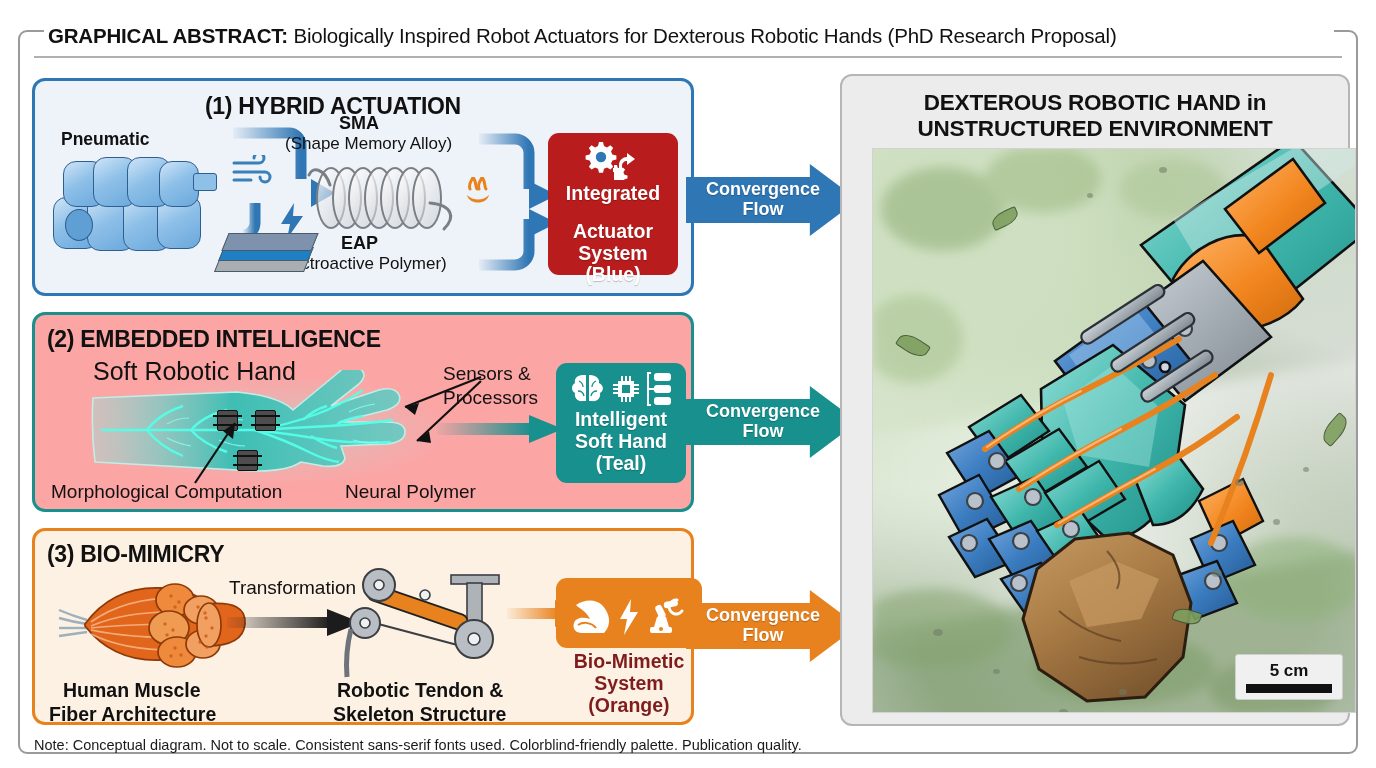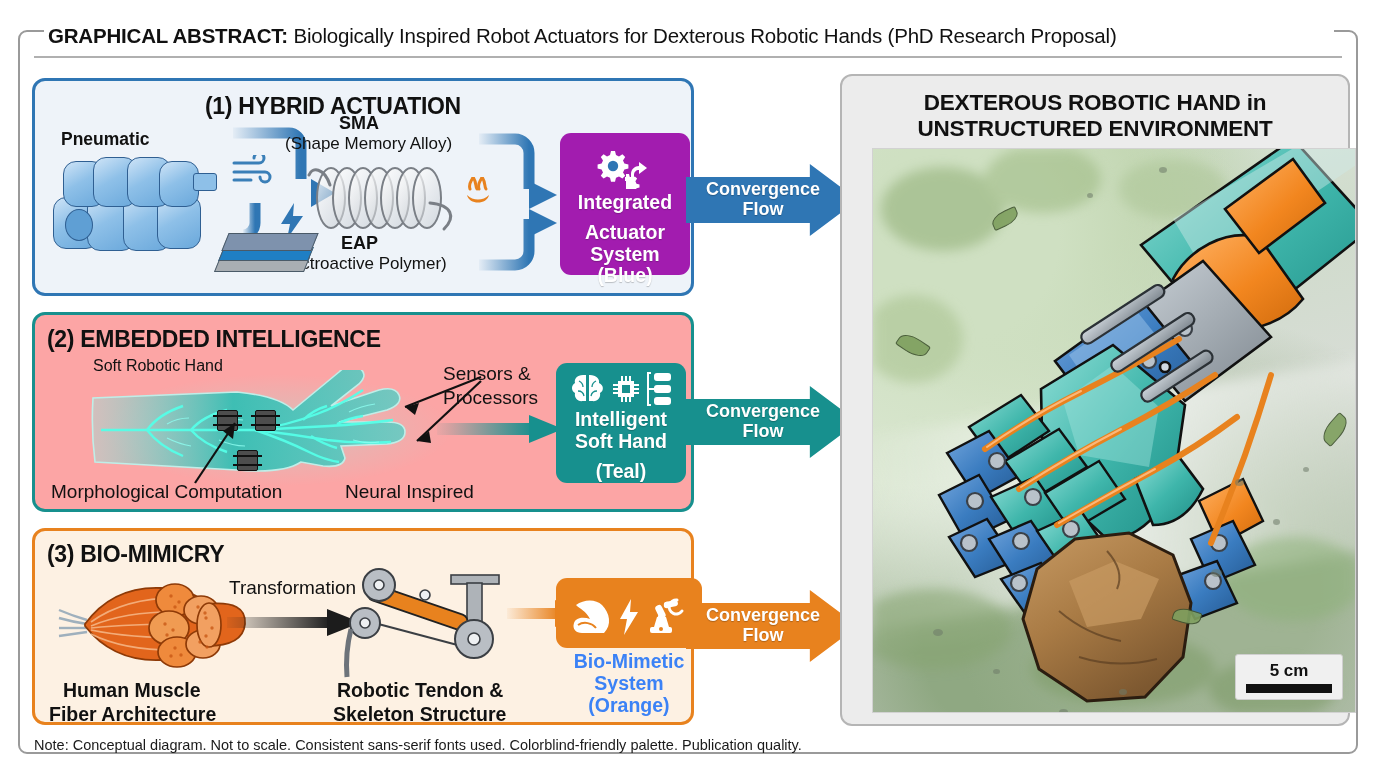--- a/index.html
+++ b/index.html
@@ -59,26 +59,26 @@
   #p3-title{left:12px;top:10px;font-size:23px;}
 
   
   .chip{
     position:absolute;border-radius:11px;color:#fff;text-align:center;
     font-weight:bold;line-height:1.12;display:flex;flex-direction:column;
     align-items:center;justify-content:flex-start;box-sizing:border-box;
   }
   .chip .chip-ico{display:flex;align-items:center;justify-content:center;gap:5px;}
   .chip .chip-text{font-size:19.5px;margin-top:3px;text-shadow:0 1px 1px rgba(0,0,0,.22);}
-  #chip1{left:560px;top:133px;width:130px;height:142px;background:#a21caf;padding-top:14px;}
+  #chip1{left:548px;top:133px;width:130px;height:142px;background:#b91c1c;padding-top:5px;}
   #chip2{left:556px;top:363px;width:130px;height:120px;background:#17908e;padding-top:9px;}
   #chip3{left:556px;top:578px;width:146px;height:70px;background:#e8821e;padding-top:8px;justify-content:center;}
   #chip3lab{
     position:absolute;left:540px;top:650px;width:178px;text-align:center;
-    font-weight:bold;font-size:19.5px;color:#3b82f6;line-height:1.14;
+    font-weight:bold;font-size:19.5px;color:#7f1d1d;line-height:1.14;
   }
 
   
   .conv{
     position:absolute;color:#fff;font-weight:bold;font-size:18px;
     text-align:center;line-height:1.1;
     display:flex;align-items:center;justify-content:center;
   }
   .conv span{position:relative;left:-9px;text-shadow:0 1px 1px rgba(0,0,0,.25);}
   #conv1{left:686px;top:164px;width:172px;height:72px;background:#2f76b4;
@@ -263,36 +263,36 @@
       <svg class="svgico" width="60" height="42" viewBox="0 0 60 42">
         <g fill="#fff">
           <path d="M16 4 l4 0 1 4 3 1.4 3.4-2.2 2.8 2.8-2.2 3.4 1.4 3 4 1 0 4-4 1-1.4 3 2.2 3.4-2.8 2.8-3.4-2.2-3 1.4-1 4-4 0-1-4-3-1.4-3.4 2.2-2.8-2.8 2.2-3.4-1.4-3-4-1 0-4 4-1 1.4-3-2.2-3.4 2.8-2.8 3.4 2.2 3-1.4z"></path>
           <circle cx="18" cy="19" r="5.2" fill="#2f76b4"></circle>
           <path d="M30 30 l6 0 0-3 c0-5 4-8 8-8 l0-4 8 6 -8 6 0-4 c-3 0-5 2-5 5 l0 6 -9 0z"></path>
           <path d="M31 27 l3 0 0.8 3 2.4 1.1 2.7-1.7 2.2 2.2-1.7 2.7 1.1 2.4 3 0.8 0 3-3 0.8-1.1 2.4 1.7 2.7-2.2 2.2-2.7-1.7-2.4 1.1-0.8 3-3 0z"></path>
         </g>
       </svg>
     </div>
     <div class="chip-text">Integrated</div>
-    <div class="chip-text" style="margin-top:8px">Actuator</div>
+    <div class="chip-text" style="margin-top:16px">Actuator</div>
     <div class="chip-text" style="margin-top:0">System</div>
     <div class="chip-text" style="margin-top:0">(Blue)</div>
   </div>
 
   <div class="conv" id="conv1">
     <span>
       <div>Convergence</div>
       <div>Flow</div>
     </span>
   </div>
 
   <div class="panel" id="panel2">
     <div class="panel-title" id="p2-title">(2) EMBEDDED INTELLIGENCE</div>
 
-    <div class="lbl-light" style="left:58px;top:42px;font-size:16px;">Soft Robotic Hand</div>
+    <div class="lbl-light" style="left:58px;top:42px;font-size:25px;">Soft Robotic Hand</div>
 
     <div id="glowhand">
       <svg width="360" height="120" viewBox="0 0 360 120">
         <defs>
           <linearGradient id="armg" x1="0" y1="0" x2="1" y2="0">
             <stop offset="0" stop-color="#9fe0da" stop-opacity="0.45"></stop>
             <stop offset="0.45" stop-color="#2fbfb4" stop-opacity="0.92"></stop>
             <stop offset="1" stop-color="#57cfc6" stop-opacity="0.8"></stop>
           </linearGradient>
           <radialGradient id="glowg" cx="0.5" cy="0.5" r="0.5">
@@ -342,21 +342,21 @@
       <path d="M42 78 L54 68 L56 80 Z" fill="#111"></path>
     </svg>
     <div class="lbl-light" style="left:408px;top:48px;font-size:19px;">Sensors &amp;</div>
     <div class="lbl-light" style="left:408px;top:72px;font-size:19px;">Processors</div>
 
     <svg class="svgico" style="position:absolute;left:152px;top:98px;" width="62" height="72" viewBox="0 0 62 72">
       <path d="M8 70 L48 10" stroke="#111" stroke-width="2.2" fill="none"></path>
       <path d="M48 10 L46 26 L36 18 Z" fill="#111"></path>
     </svg>
     <div class="lbl-light" style="left:16px;top:166px;font-size:19px;">Morphological Computation</div>
-    <div class="lbl-light" style="left:310px;top:166px;font-size:19px;">Neural Inspired</div>
+    <div class="lbl-light" style="left:310px;top:166px;font-size:19px;">Neural Polymer</div>
 
     <svg class="svgico" style="position:absolute;left:402px;top:94px;" width="130" height="40" viewBox="0 0 130 40">
       <defs>
         <linearGradient id="gt2" x1="0" y1="0" x2="1" y2="0">
           <stop offset="0" stop-color="#17908e" stop-opacity="0.05"></stop>
           <stop offset="1" stop-color="#17908e" stop-opacity="1"></stop>
         </linearGradient>
       </defs>
       <rect x="0" y="14" width="96" height="12" fill="url(#gt2)"></rect>
       <path d="M92 6 L126 20 L92 34 Z" fill="#17908e"></path>
@@ -398,21 +398,21 @@
           <rect x="8" y="1" width="17" height="8" rx="3"></rect>
           <rect x="8" y="13" width="17" height="8" rx="3"></rect>
           <rect x="8" y="25" width="17" height="8" rx="3"></rect>
         </g>
         <path d="M5 1 H2 V33 H5" stroke="#fff" stroke-width="2" fill="none"></path>
         <path d="M2 17 H8" stroke="#fff" stroke-width="2"></path>
       </svg>
     </div>
     <div class="chip-text">Intelligent</div>
     <div class="chip-text" style="margin-top:0">Soft Hand</div>
-    <div class="chip-text" style="margin-top:8px">(Teal)</div>
+    <div class="chip-text" style="margin-top:0">(Teal)</div>
   </div>
 
   <div class="conv" id="conv2">
     <span>
       <div>Convergence</div>
       <div>Flow</div>
     </span>
   </div>
 
   <div class="panel" id="panel3">

